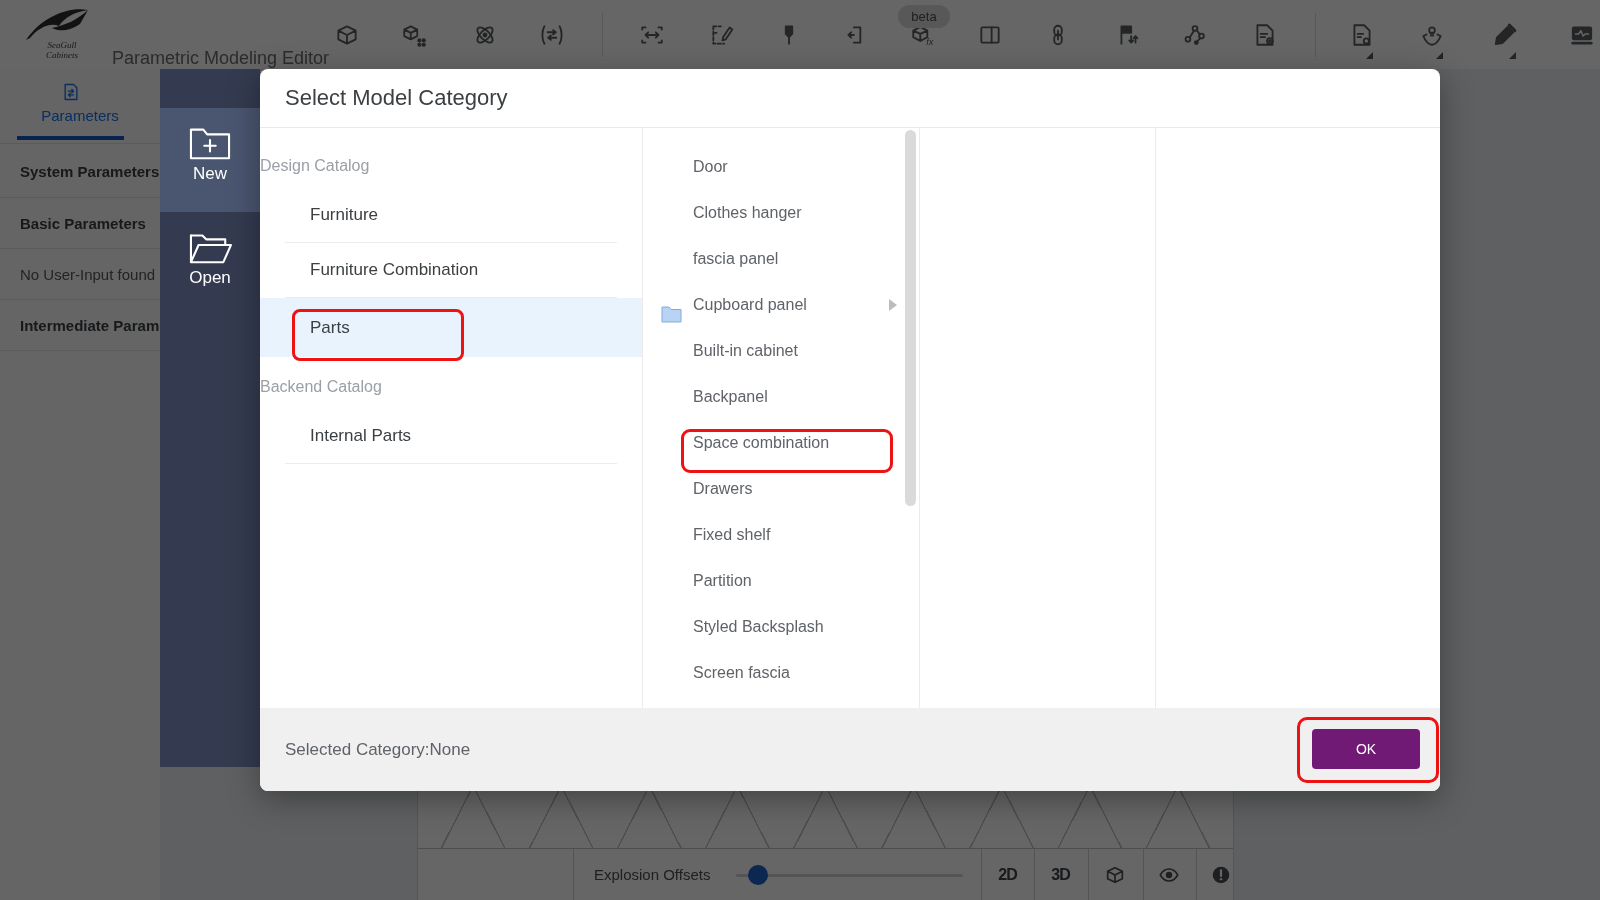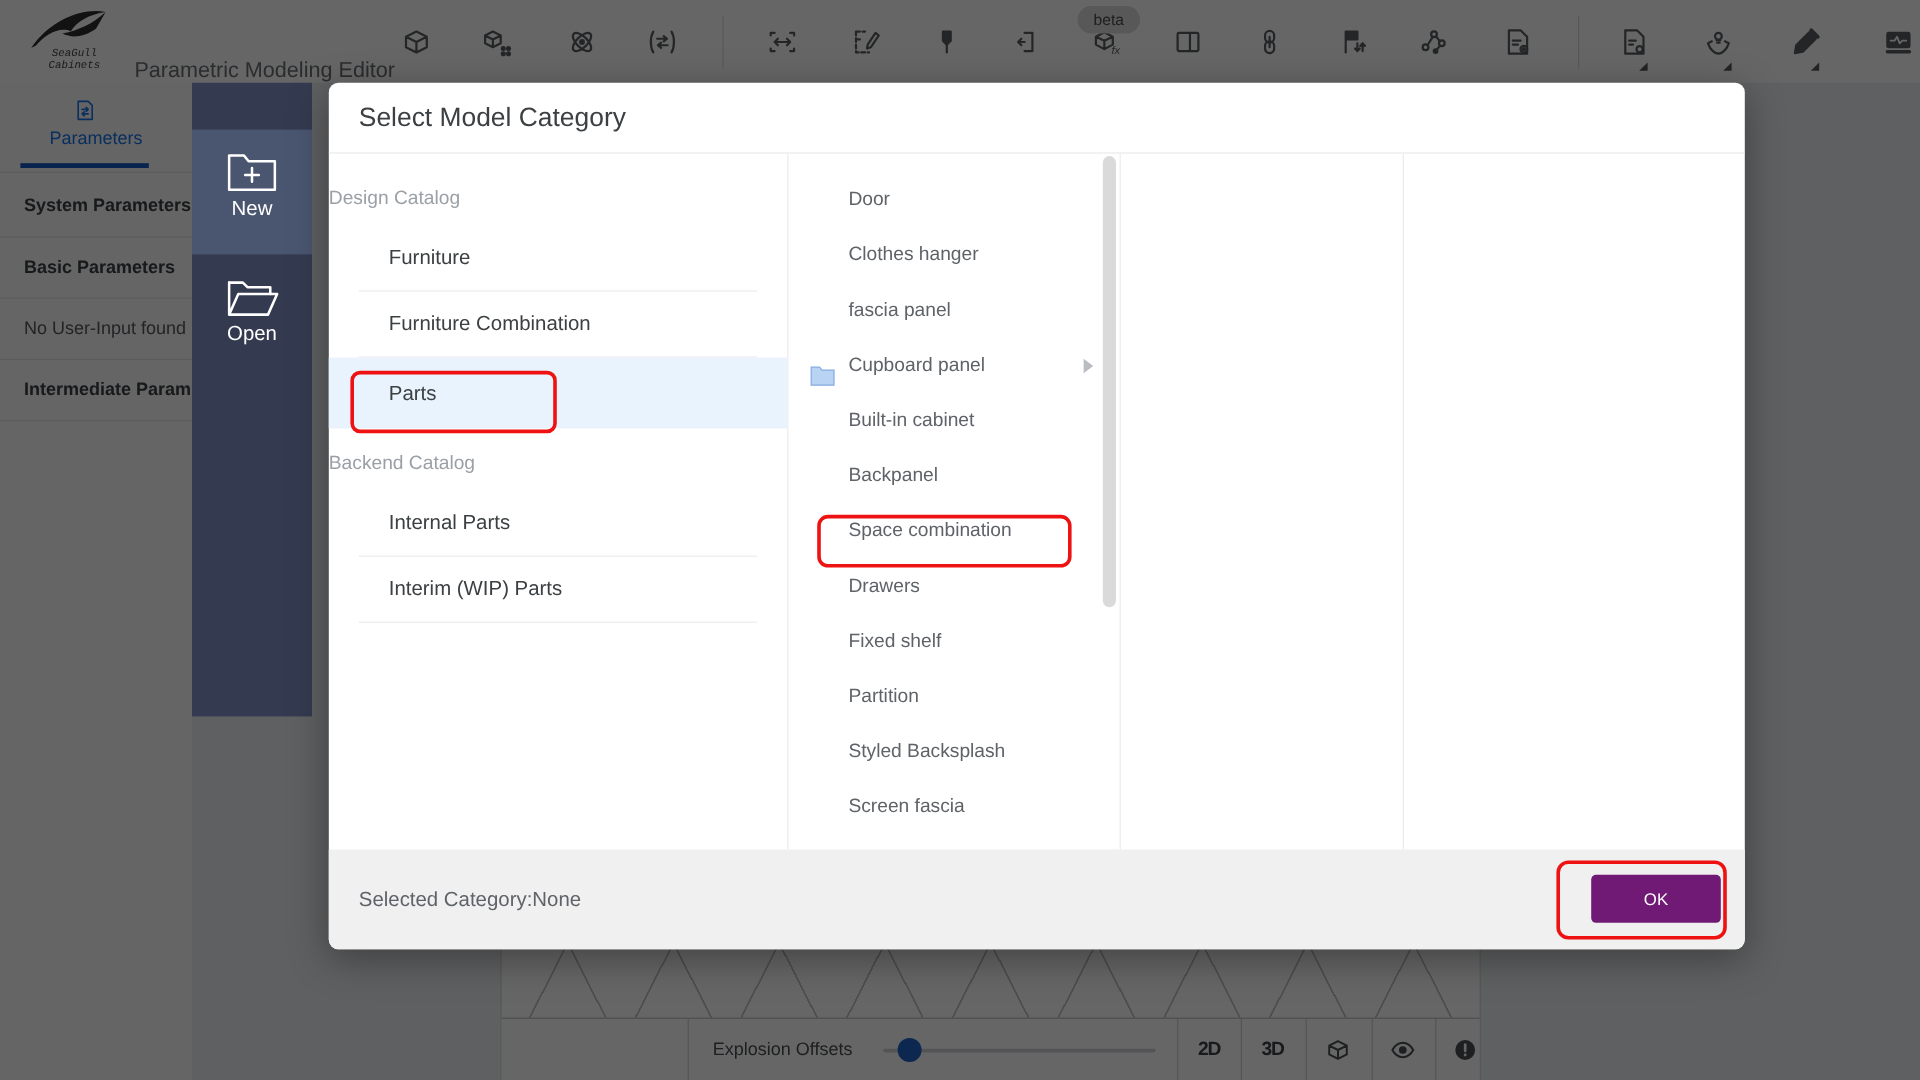--- a/index.html
+++ b/index.html
@@ -2,21 +2,21 @@
 <html><head>
 <meta charset="utf-8">
 <style>
   html,body{margin:0;padding:0;background:#222;}
   #stage{position:relative;width:1600px;height:900px;overflow:hidden;
          font-family:"Liberation Sans",sans-serif;background:#fff;}
   
   .topbar{position:absolute;left:0;top:0;width:1600px;height:69px;background:#ffffff;}
   .brand{position:absolute;left:22px;top:4px;width:80px;height:62px;}
   .brand-script{position:absolute;left:24px;top:40px;width:76px;text-align:center;
-    font-family:Liberation Mono, monospace;font-style:italic;font-size:9px;color:#444;line-height:10px;}
+    font-family:Liberation Serif, serif;font-style:italic;font-size:9px;color:#444;line-height:10px;}
   .app-title{position:absolute;left:112px;top:0;height:69px;line-height:69px;
     font-size:18px;color:#6a6e73;margin-top:24px;}
   .tico{position:absolute;top:22px;width:26px;height:26px;color:#585c61;}
   .tico svg{display:block;width:26px;height:26px;stroke:#585c61;fill:none;
     stroke-width:1.7;stroke-linecap:round;stroke-linejoin:round;}
   .tbar-div{position:absolute;top:13px;width:1px;height:44px;background:#dcdcdc;}
   .beta-badge{position:absolute;left:898px;top:5px;width:52px;height:23px;border-radius:12px;
     background:#dddddd;color:#4e4e4e;font-size:13px;text-align:center;line-height:23px;}
   .caret{position:absolute;top:52px;width:0;height:0;
     border-left:7px solid transparent;border-bottom:7px solid #55585c;}
@@ -51,29 +51,29 @@
   .slider-track{position:absolute;left:318px;top:25px;width:227px;height:3px;background:#d2d2d6;border-radius:2px;}
   .slider-thumb{position:absolute;left:330px;top:16px;width:20px;height:20px;border-radius:50%;background:#1f62c9;}
   .viewbtn{position:absolute;top:0;height:52px;line-height:52px;width:53px;text-align:center;
     font-size:16px;font-weight:bold;color:#3f4347;letter-spacing:-1px;}
   .cico{position:absolute;top:15px;width:22px;height:22px;}
   .cico svg{width:22px;height:22px;stroke:#4c4f52;fill:none;stroke-width:1.8;
     stroke-linecap:round;stroke-linejoin:round;}
   
   .overlay{position:absolute;left:0;top:0;width:1600px;height:900px;background:rgba(0,0,0,0.60);}
   
-  .launcher{position:absolute;left:160px;top:69px;width:100px;height:528px;background:#343b50;}
+  .launcher{position:absolute;left:160px;top:69px;width:100px;height:698px;background:#343b50;}
   .launch-item{position:absolute;left:0;width:100px;text-align:center;color:#fff;}
   .launch-new{top:39px;height:104px;background:#4a5670;}
   .launch-open{top:143px;height:110px;}
   .launch-item svg{display:block;margin:14px auto 2px auto;width:46px;height:40px;
     stroke:#fff;fill:none;stroke-width:2.2;stroke-linecap:round;stroke-linejoin:round;}
   .launch-label{font-size:17px;}
   
-  .modal{position:absolute;left:274px;top:69px;width:1180px;height:722px;background:#fff;
+  .modal{position:absolute;left:260px;top:69px;width:1180px;height:722px;background:#fff;
     border-radius:8px;box-shadow:0 8px 32px rgba(0,0,0,.35);}
   .modal-title{position:absolute;left:25px;top:0;height:58px;line-height:58px;
     font-size:22px;color:#3c4043;}
   .modal-hr{position:absolute;left:0;top:58px;width:1180px;height:1px;background:#e9e9e9;}
   .col{position:absolute;top:59px;height:580px;}
   .col1{left:0;width:383px;border-right:1px solid #ebebeb;padding-top:16px;box-sizing:border-box;}
   .col2{left:383px;width:277px;border-right:1px solid #ebebeb;padding-top:16px;box-sizing:border-box;}
   .col3{left:660px;width:235px;border-right:1px solid #ebebeb;}
   .col4{left:895px;width:285px;}
   .ghead{height:44px;line-height:44px;font-size:16px;color:#9aa0a6;}
@@ -328,21 +328,20 @@
     <div class="modal-title">Select Model Category</div>
     <div class="modal-hr"></div>
 
     <div class="col col1">
       <div class="ghead">Design Catalog</div>
       <div class="mitem">Furniture</div>
       <div class="mitem">Furniture Combination</div>
       <div class="mitem sel">Parts</div>
       <div class="ghead" style="margin-top:8px">Backend Catalog</div>
       <div class="mitem">Internal Parts</div>
-      <div class="mitem">Interim (WIP) Parts</div>
     </div>
 
     <div class="col col2">
       <div class="subitem">Door</div>
       <div class="subitem">Clothes hanger</div>
       <div class="subitem">fascia panel</div>
       <div class="subitem">
         <span class="folder">
           <svg viewBox="0 0 21 18">
               <path d="M1,2 H8 L10,4.5 H20 V17 H1 Z" fill="#b9d3f4" stroke="#84abdf" stroke-width="1"></path>

